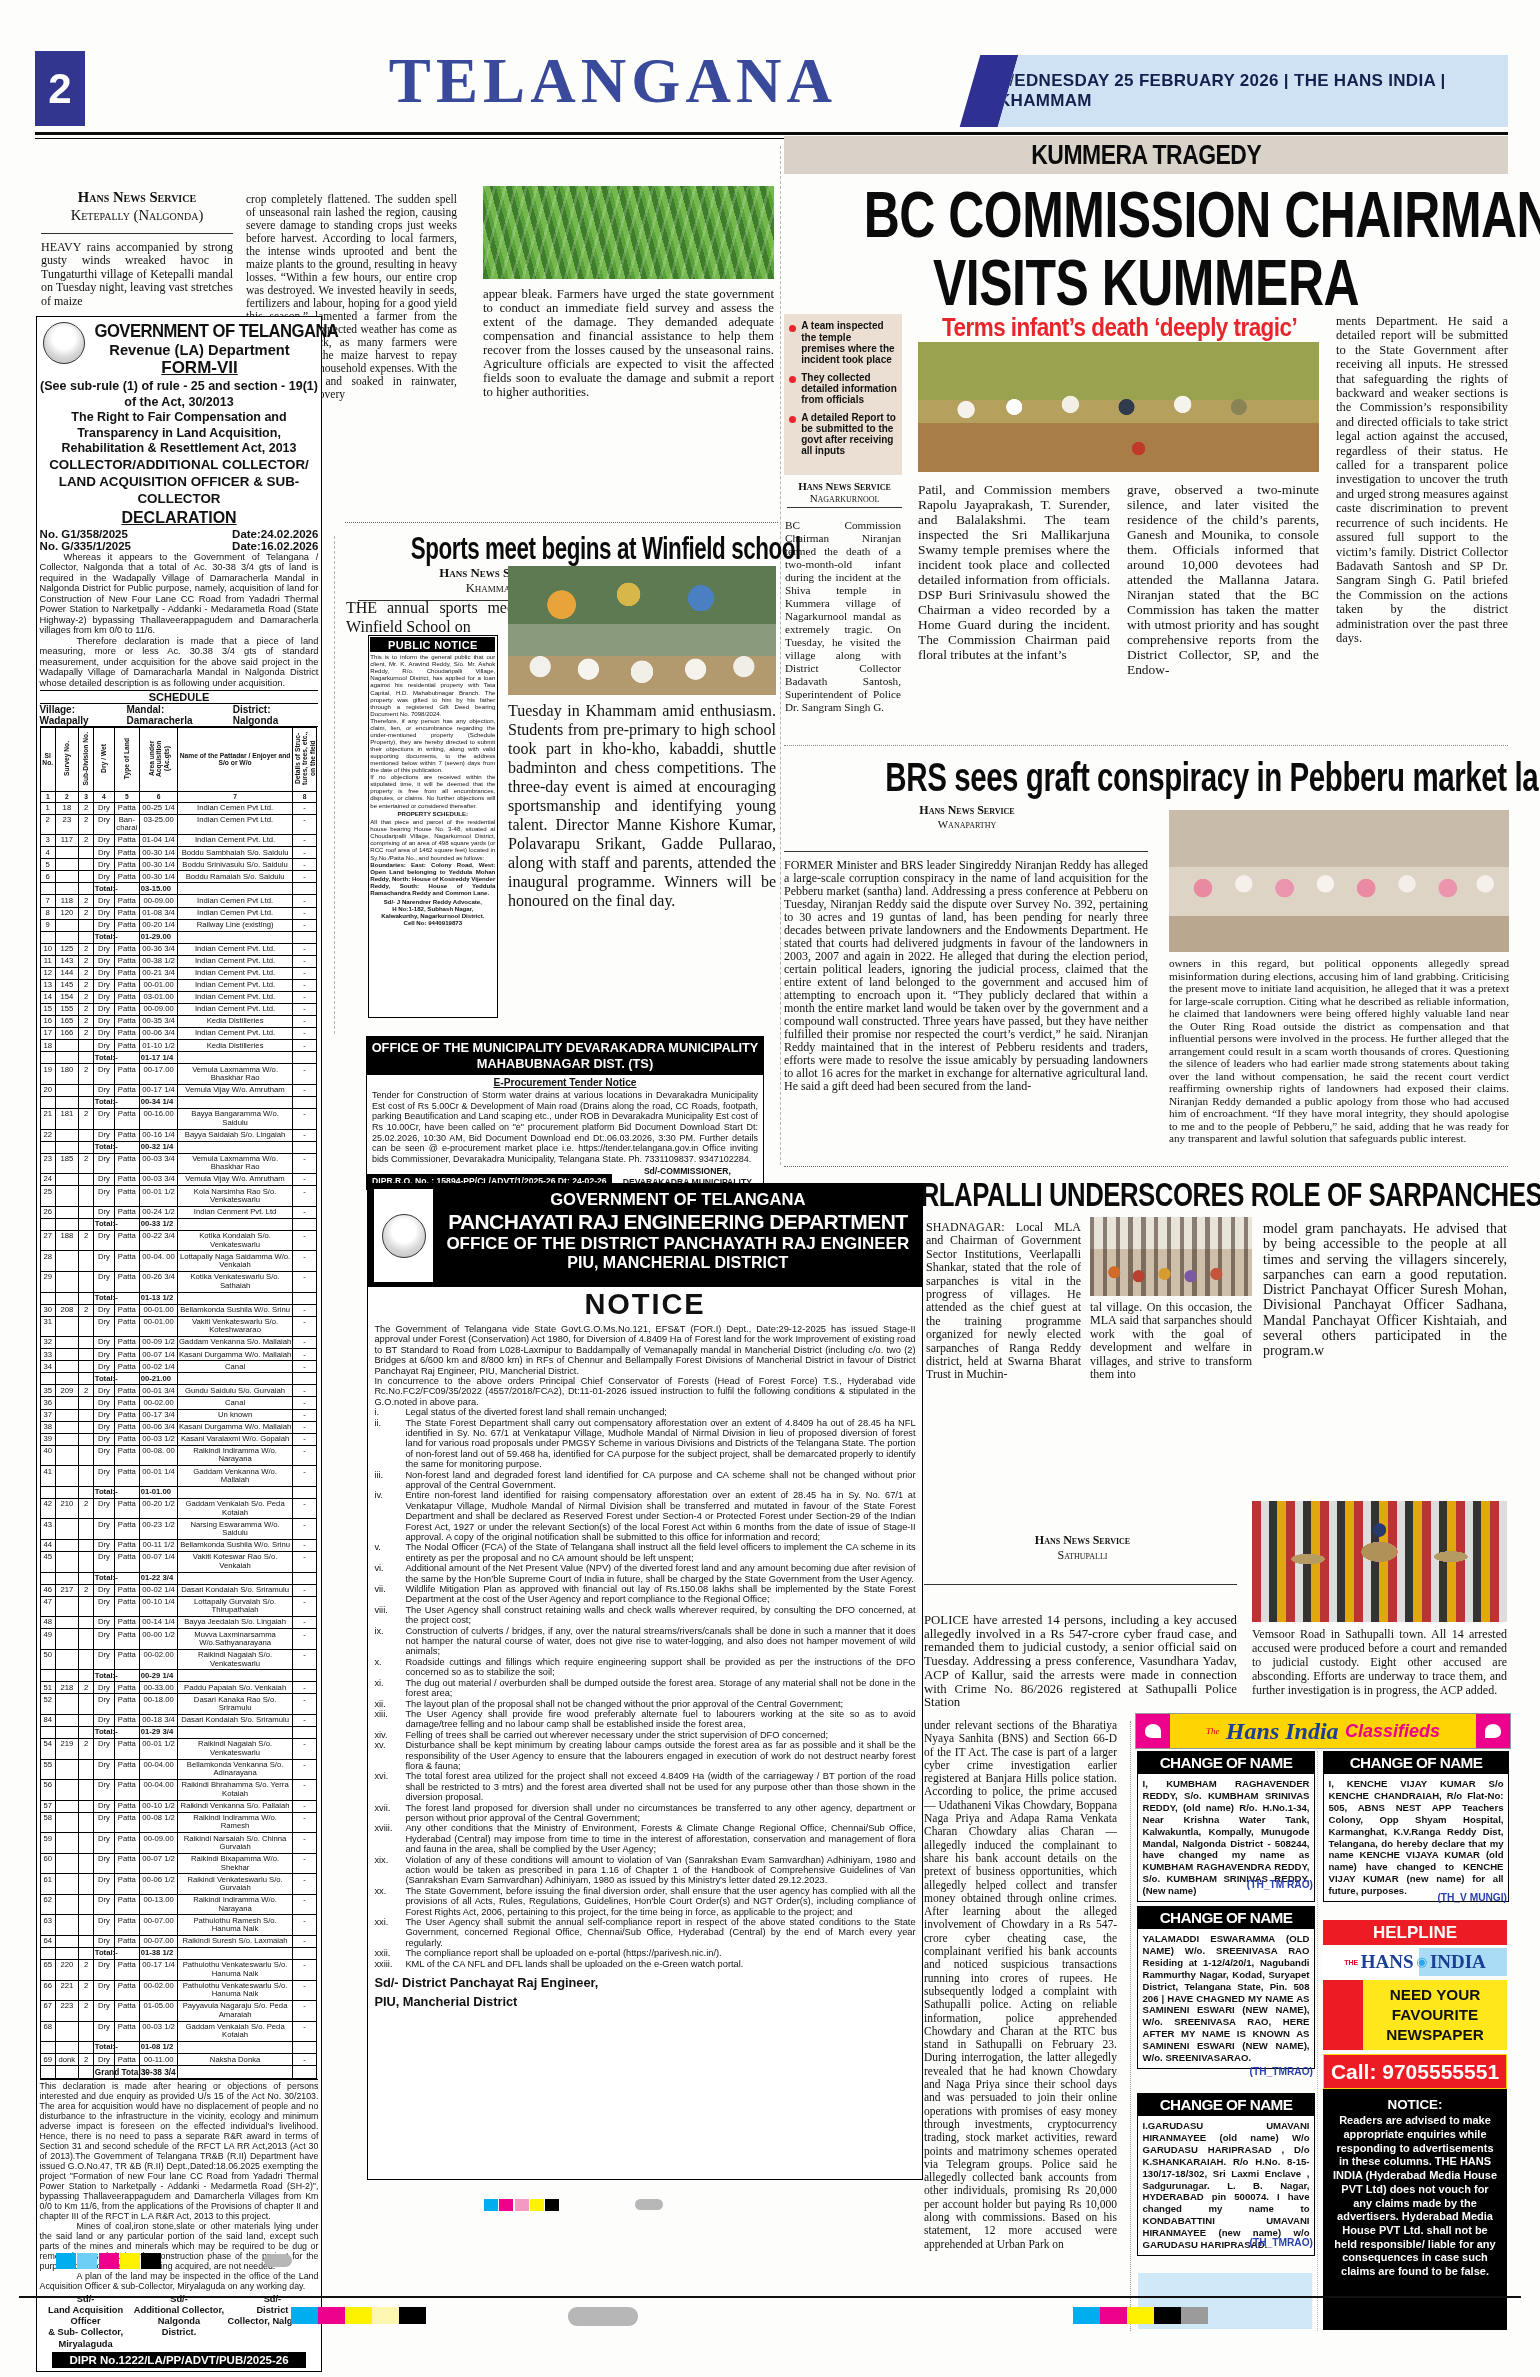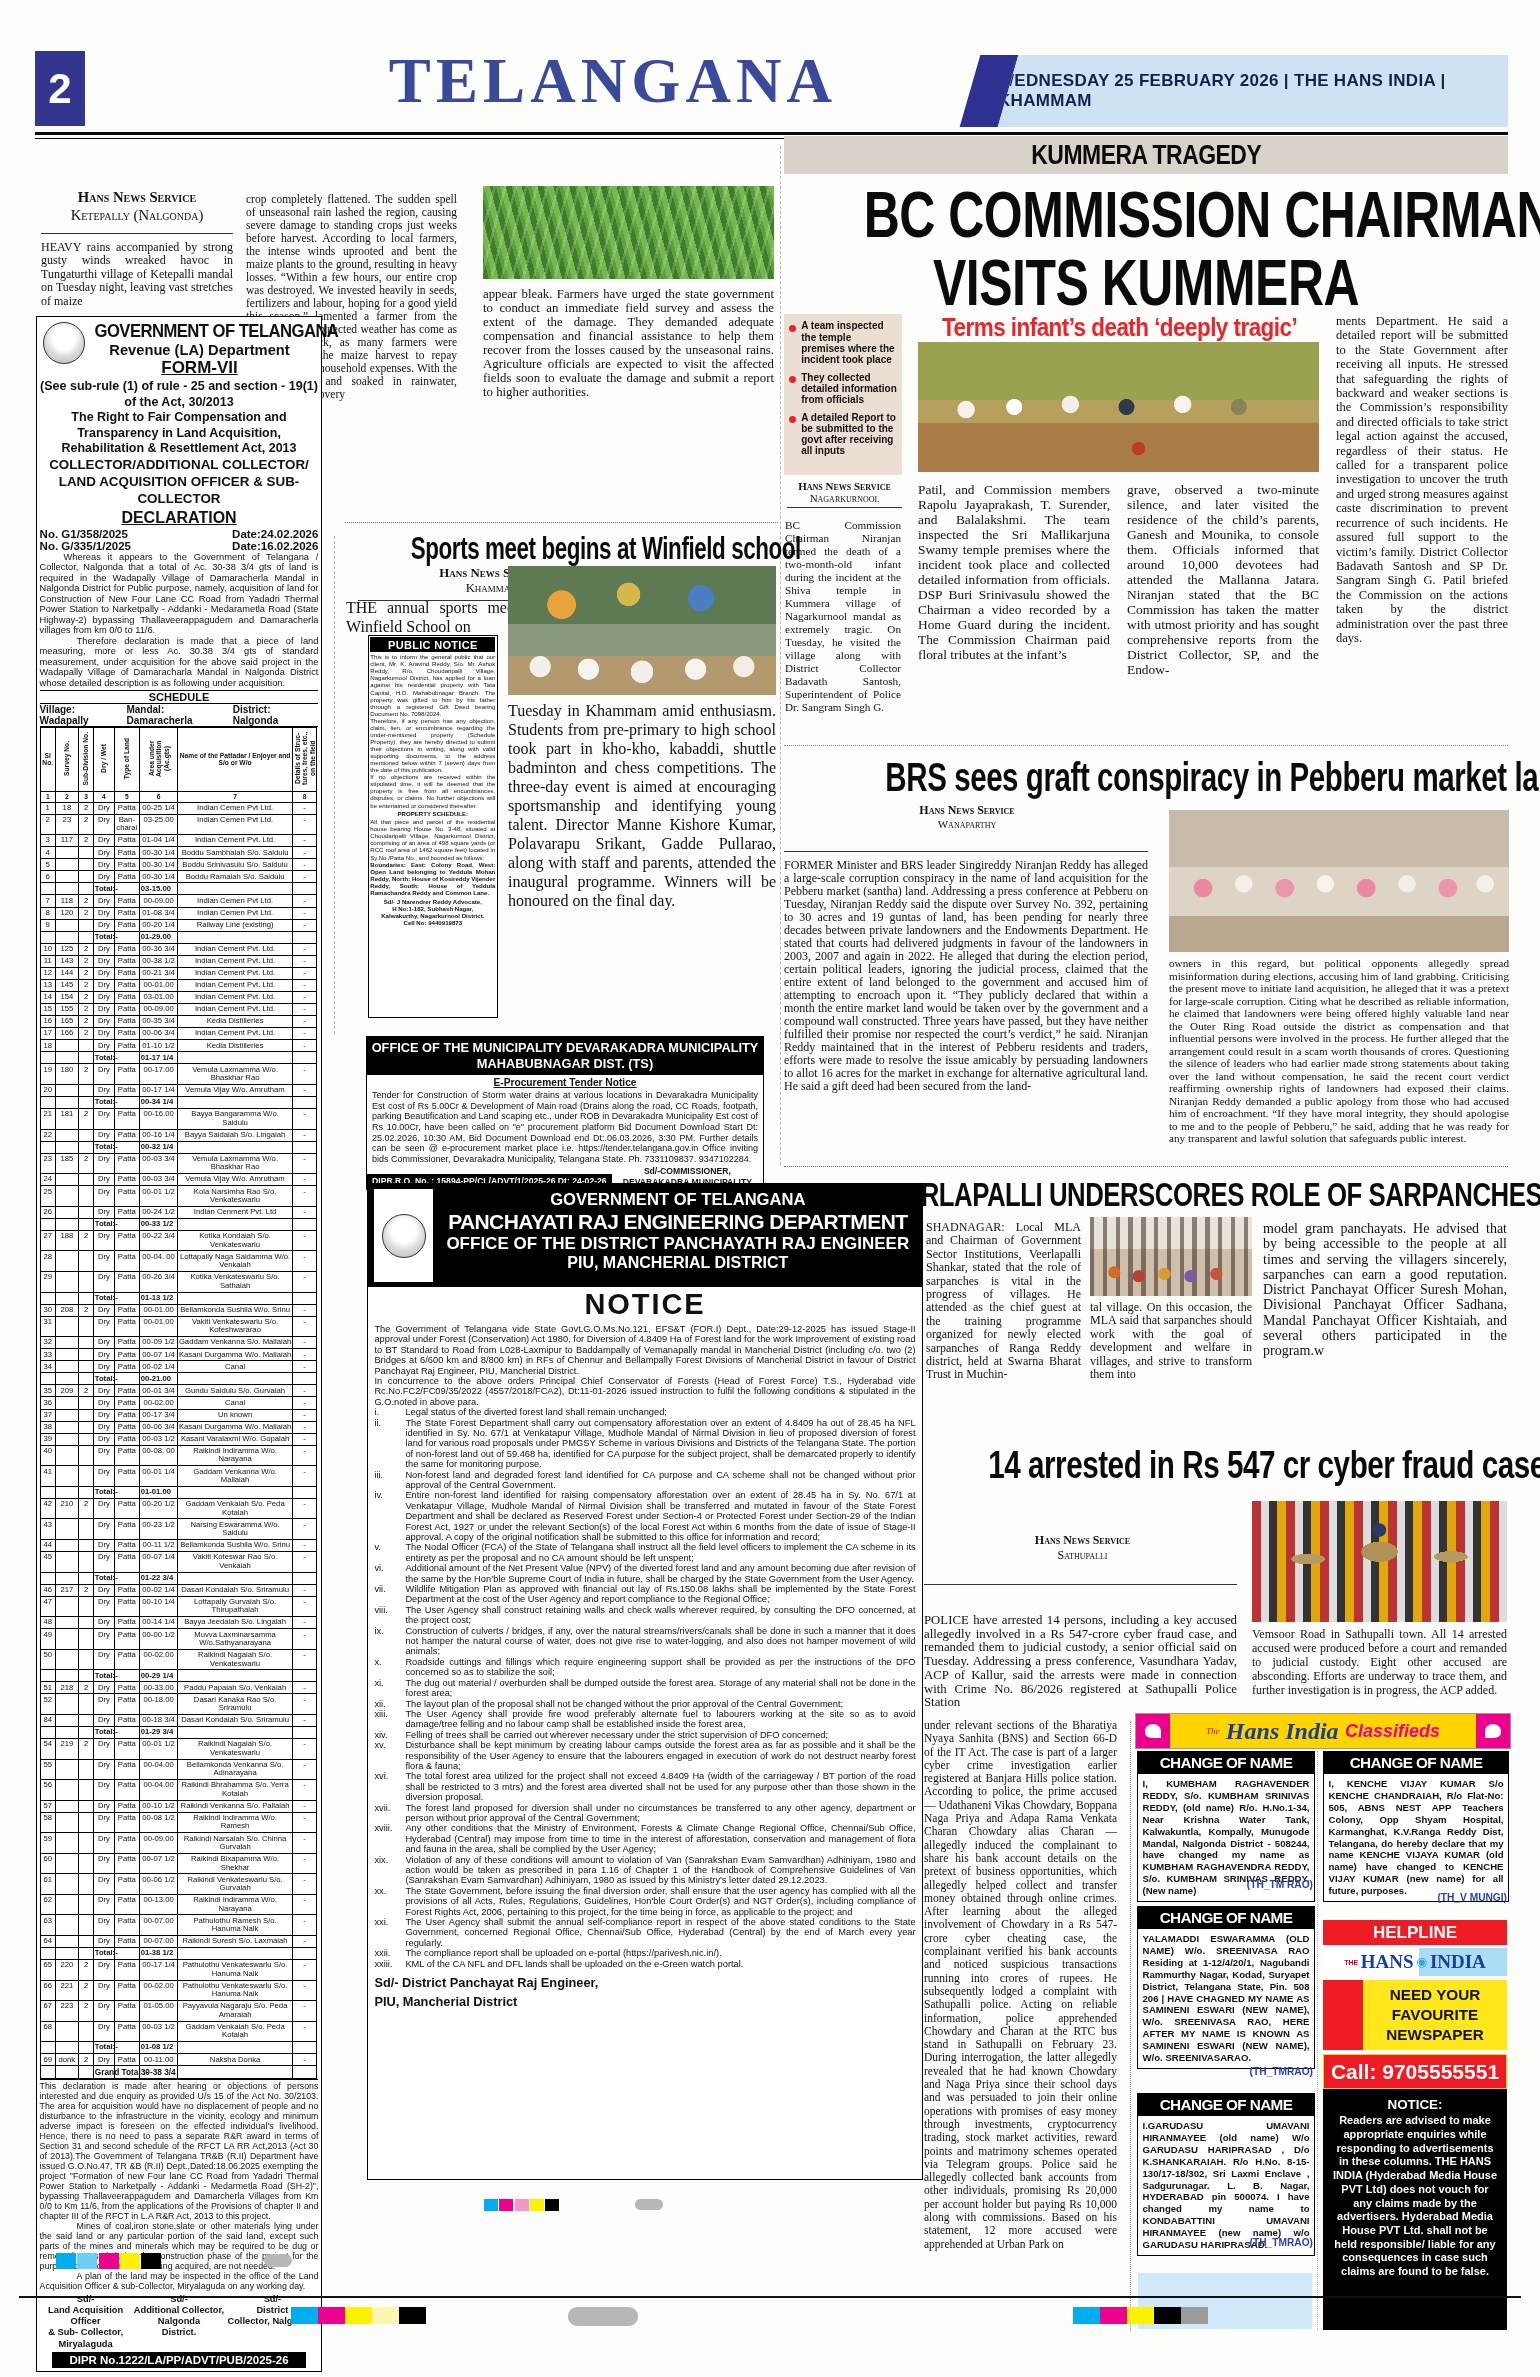--- a/index.html
+++ b/index.html
@@ -199,23 +199,20 @@
         radial-gradient(circle at 15% 70%,#d46a28 0 5.7px,transparent 6.4px),
         radial-gradient(circle at 30% 75%,#b8412f 0 5.7px,transparent 6.4px),
         radial-gradient(circle at 46% 72%,#d79b2f 0 5.7px,transparent 6.4px),
         radial-gradient(circle at 62% 75%,#7e57a5 0 5.7px,transparent 6.4px),
         radial-gradient(circle at 78% 72%,#c2563a 0 5.7px,transparent 6.4px),
         repeating-linear-gradient(90deg,rgba(60,40,30,.55) 0 4.5px,transparent 4.5px 12.8px),
         linear-gradient(180deg,#e9e4da 0 40%,#cdbfa9 40% 100%)"></div>
   <div class="abs ser j" style="left:1090px;top:1301px;width:162px;height:87px;font-size:12px;line-height:13.4px;overflow:hidden">tal village.  On this occasion, the MLA said that sarpanches should work with the goal of development and welfare in villages, and strive to transform them into</div>
   <div class="abs ser j" style="left:1263px;top:1221px;width:244px;height:167px;font-size:14px;line-height:15.3px;overflow:hidden">model gram panchayats. He advised that by being accessible to the people at all times and serving the villagers sincerely, sarpanches can earn a good reputation.  District Panchayat Officer Suresh Mohan, Divisional Panchayat Officer Sadhana, Mandal Panchayat Officer Kishtaiah, and several others participated in the program.w</div>
 
-  <div class="abs c" style="left:924px;top:1444px;width:584px;height:41px">
-    <span class="condh" style="font-size:38px;transform:scaleX(.78)">14 arrested in Rs 547 cr cyber fraud case</span>
-  </div>
   <div class="abs c" style="left:977px;top:1533px;width:211px">
     <div class="ser b sc" style="font-size:12px">Hans News Service</div>
     <div class="ser sc" style="font-size:12px">Sathupalli</div>
   </div>
   <div class="abs brule" style="left:924px;top:1584px;width:313px"></div>
   <div class="abs photo" style="left:1252px;top:1501px;width:255px;height:121px;background:
         radial-gradient(ellipse at 22% 48%,#b59a62 0 16.6px,transparent 17px),
         radial-gradient(ellipse at 50% 42%,#b09158 0 18px,transparent 18.5px),
         radial-gradient(ellipse at 78% 46%,#b59a62 0 16.6px,transparent 17px),
         radial-gradient(circle at 50% 24%,#273a6b 0 6.4px,transparent 7px),

